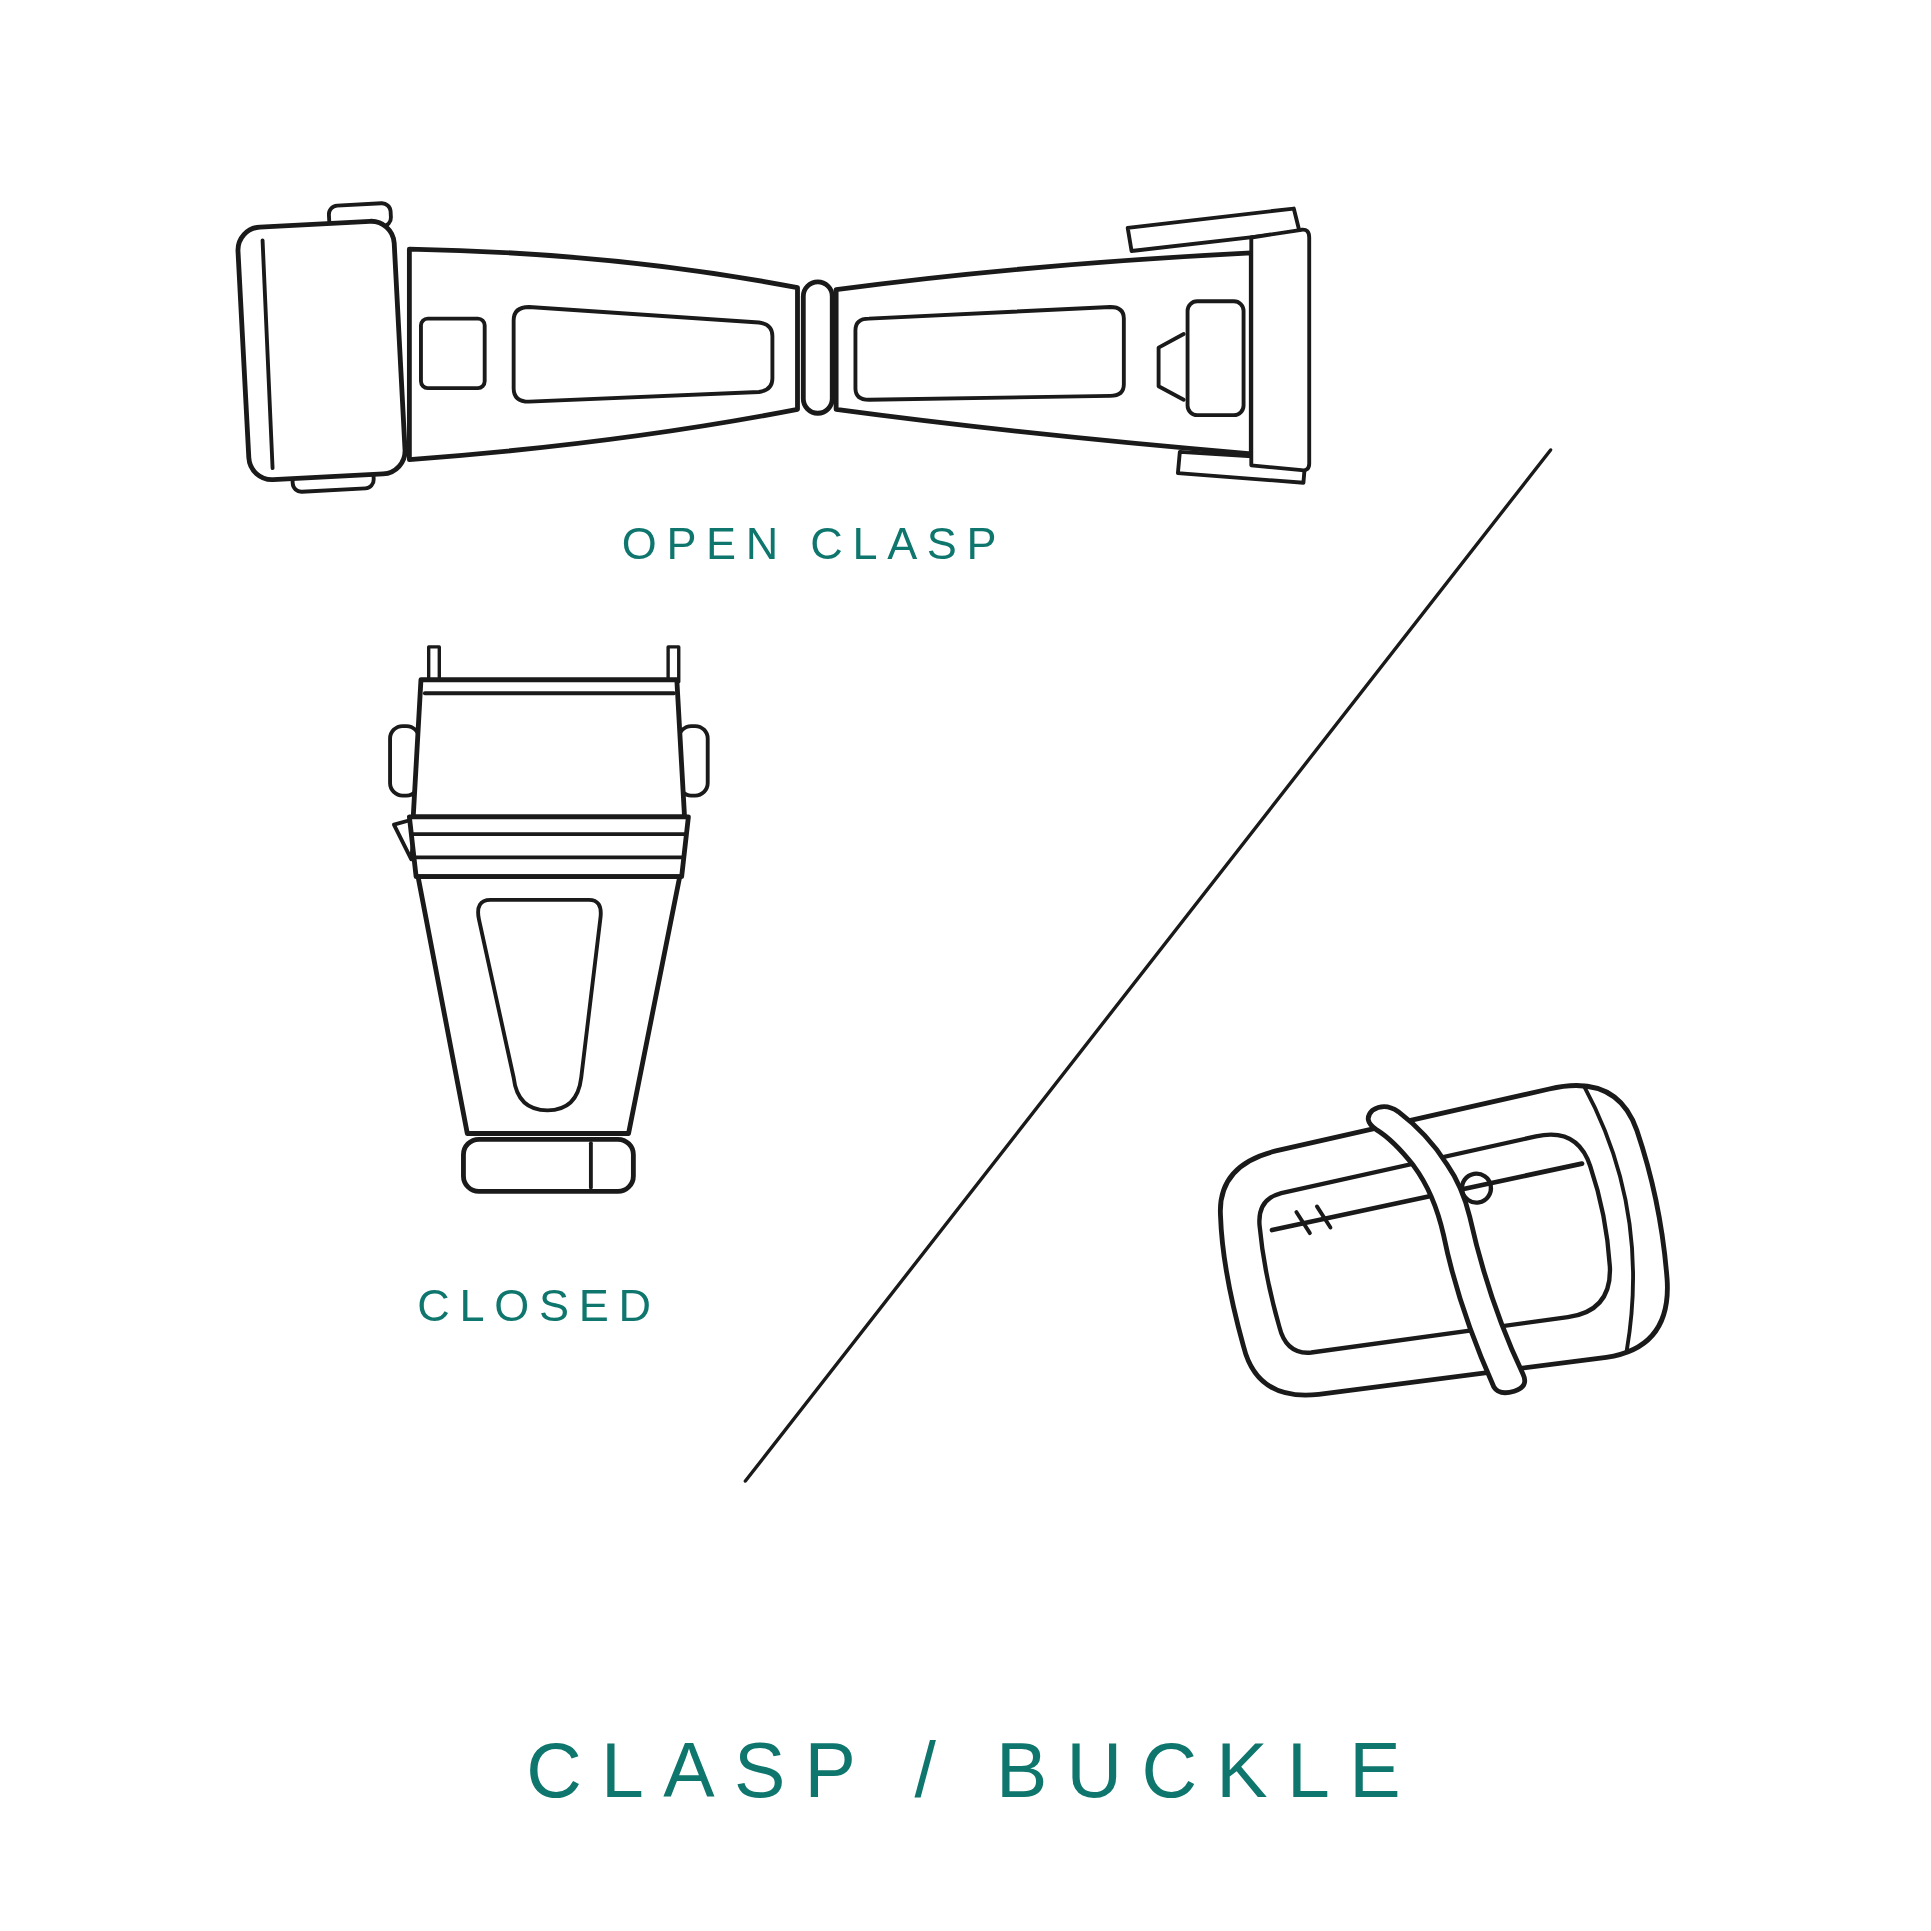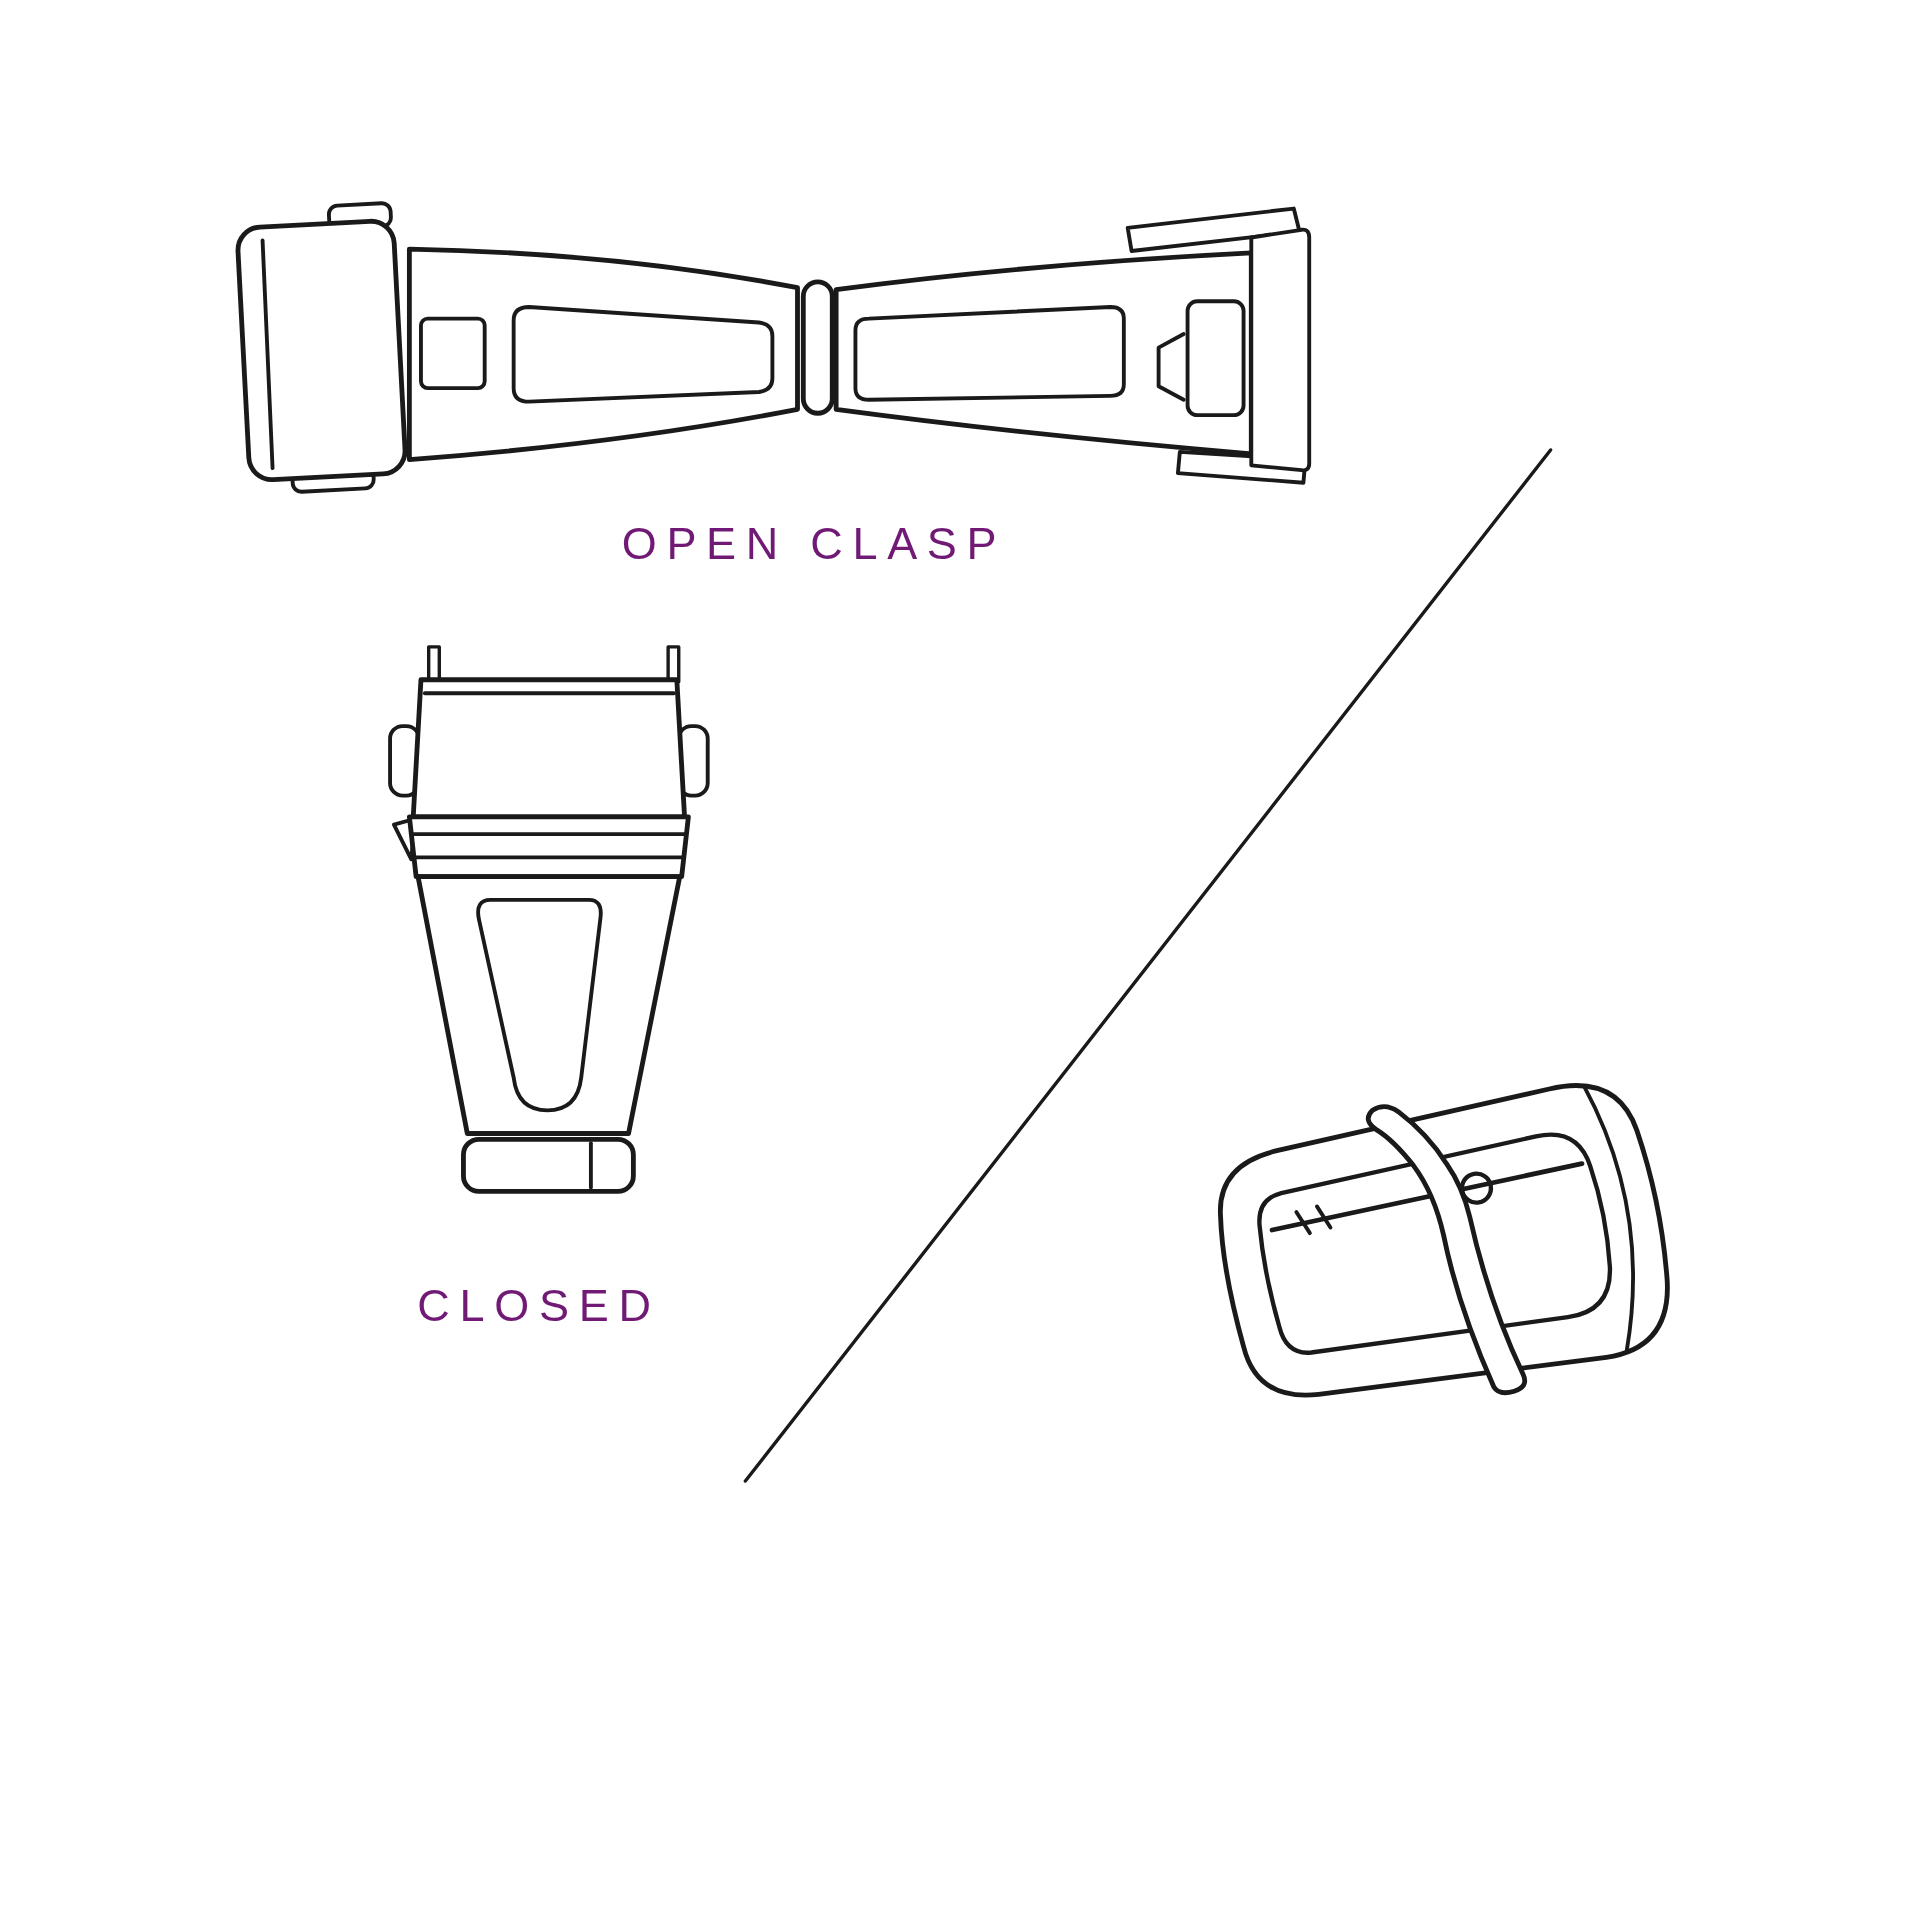--- a/index.html
+++ b/index.html
@@ -7,21 +7,21 @@
     position:relative;
     width:1931px;height:1931px;
     background:#ffffff;
     font-family:"Liberation Sans", sans-serif;
     overflow:hidden;
   }
   .art{position:absolute;top:0;left:0;}
   .label{
     position:absolute;
     transform:translateX(-50%);
-    color:#701a75;
+    color:#0f766e;
     font-weight:300;
     white-space:nowrap;
   }
   .label-small{
     font-size:45px;
     letter-spacing:9.7px;
   }
   .label-title{
     font-size:77px;
     letter-spacing:19.3px;
@@ -103,15 +103,16 @@
       <circle cx="48" cy="-58" r="15" stroke-width="4.5"></circle>
 
       <path d="M 30 148 Q 8 60 6 -16 Q 4 -60 -12 -92 Q -28 -122 -44 -136 Q -56 -148 -44 -156 Q -30 -162 -18 -150 Q 8 -122 22 -88 Q 34 -62 36 -30 Q 40 60 62 140 Q 66 154 50 156 Q 34 158 30 148 Z" fill="#ffffff" stroke-width="5"></path>
     </g>
   </svg>
 
   <div class="label label-small" style="left:814px; top:518px;">OPEN CLASP</div>
 
   <div class="label label-small" style="left:539px; top:1280px;">CLOSED</div>
 
+  <div class="label label-title" style="left:973px; top:1726px;">CLASP / BUCKLE</div>
 
 </div>
 
 
 </body></html>

